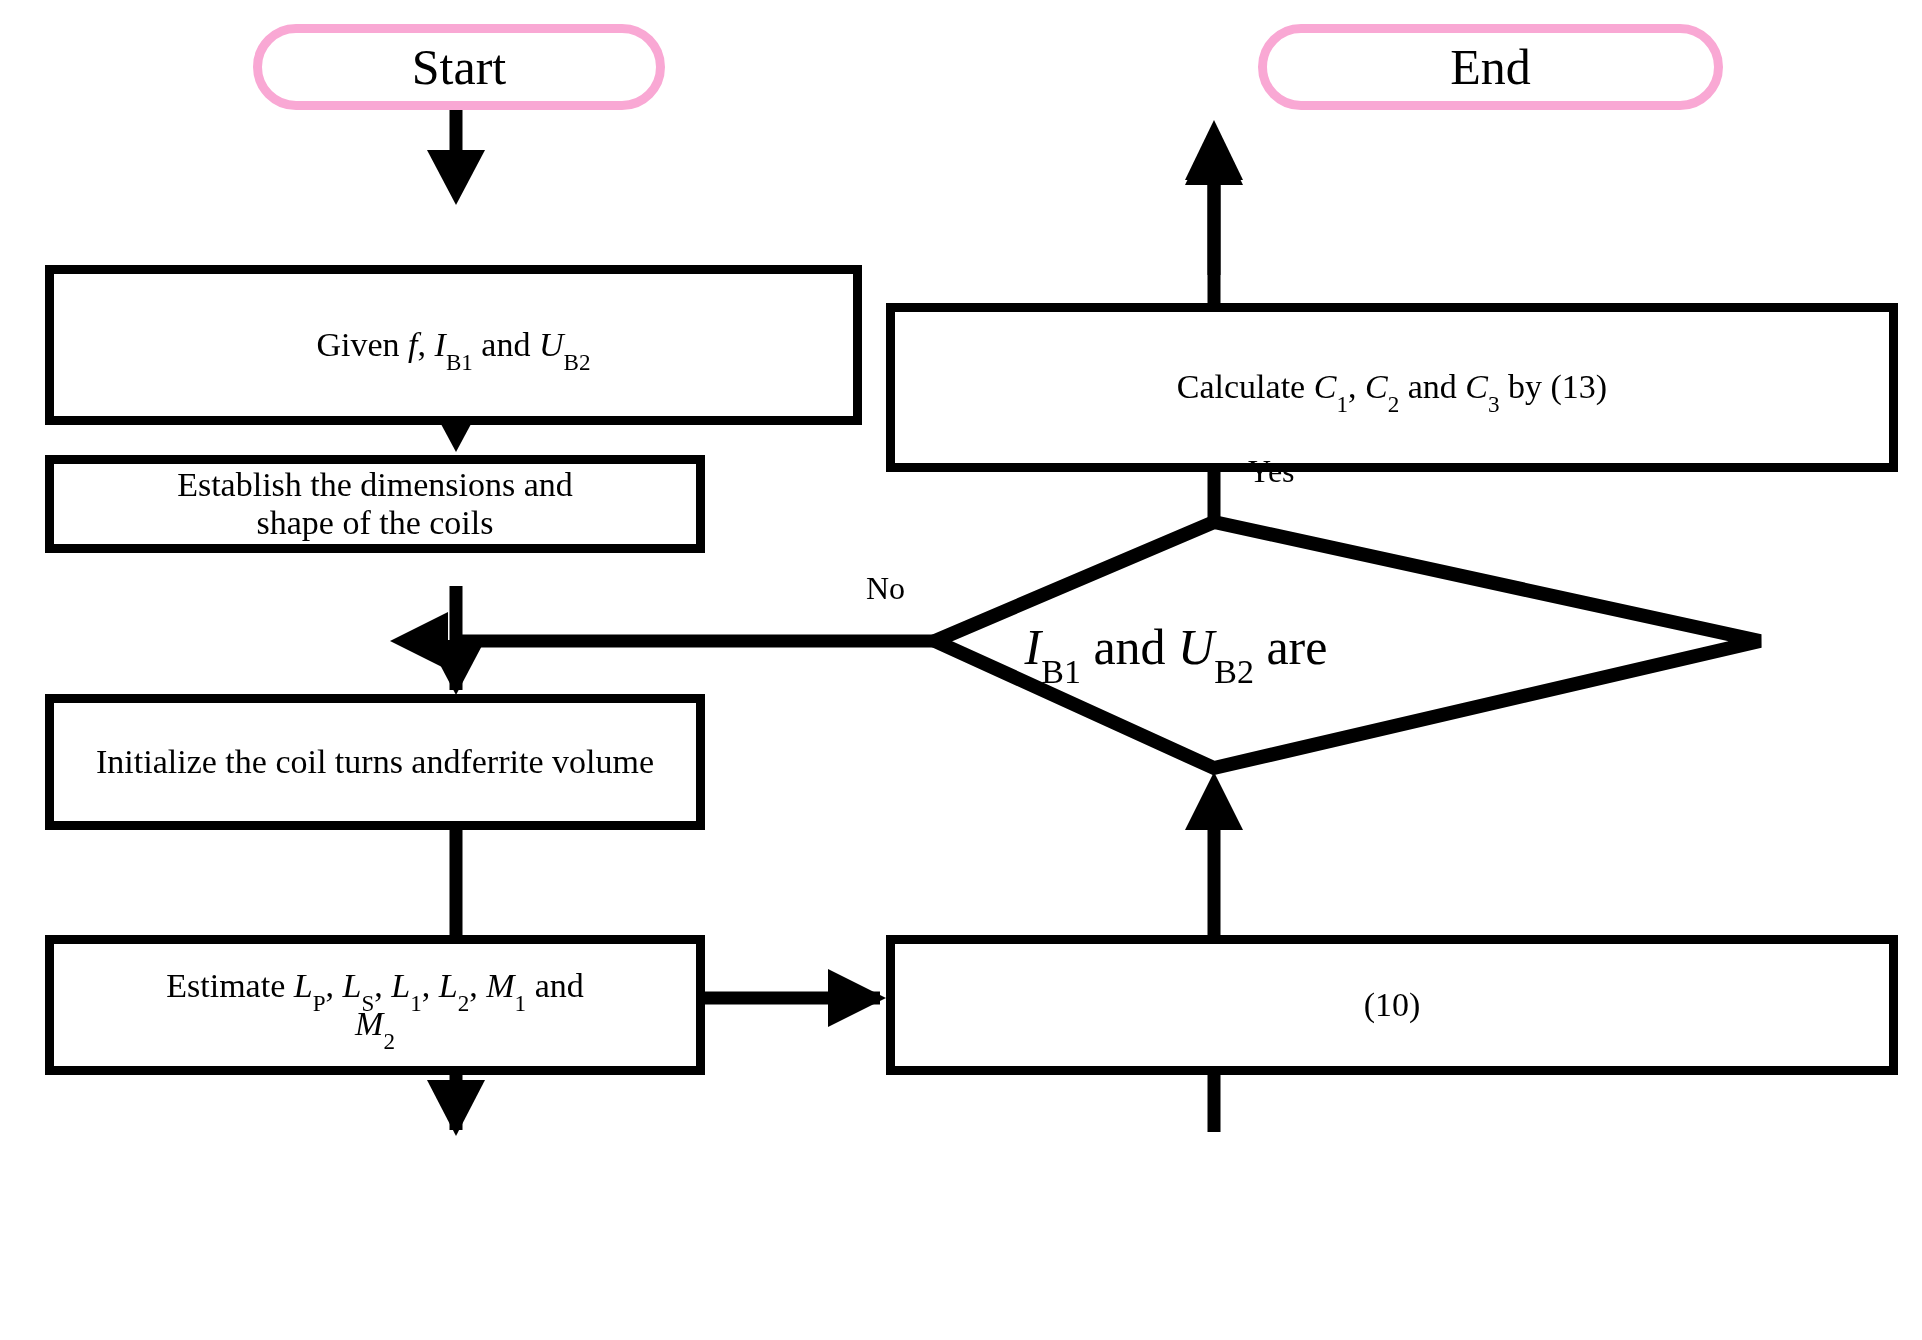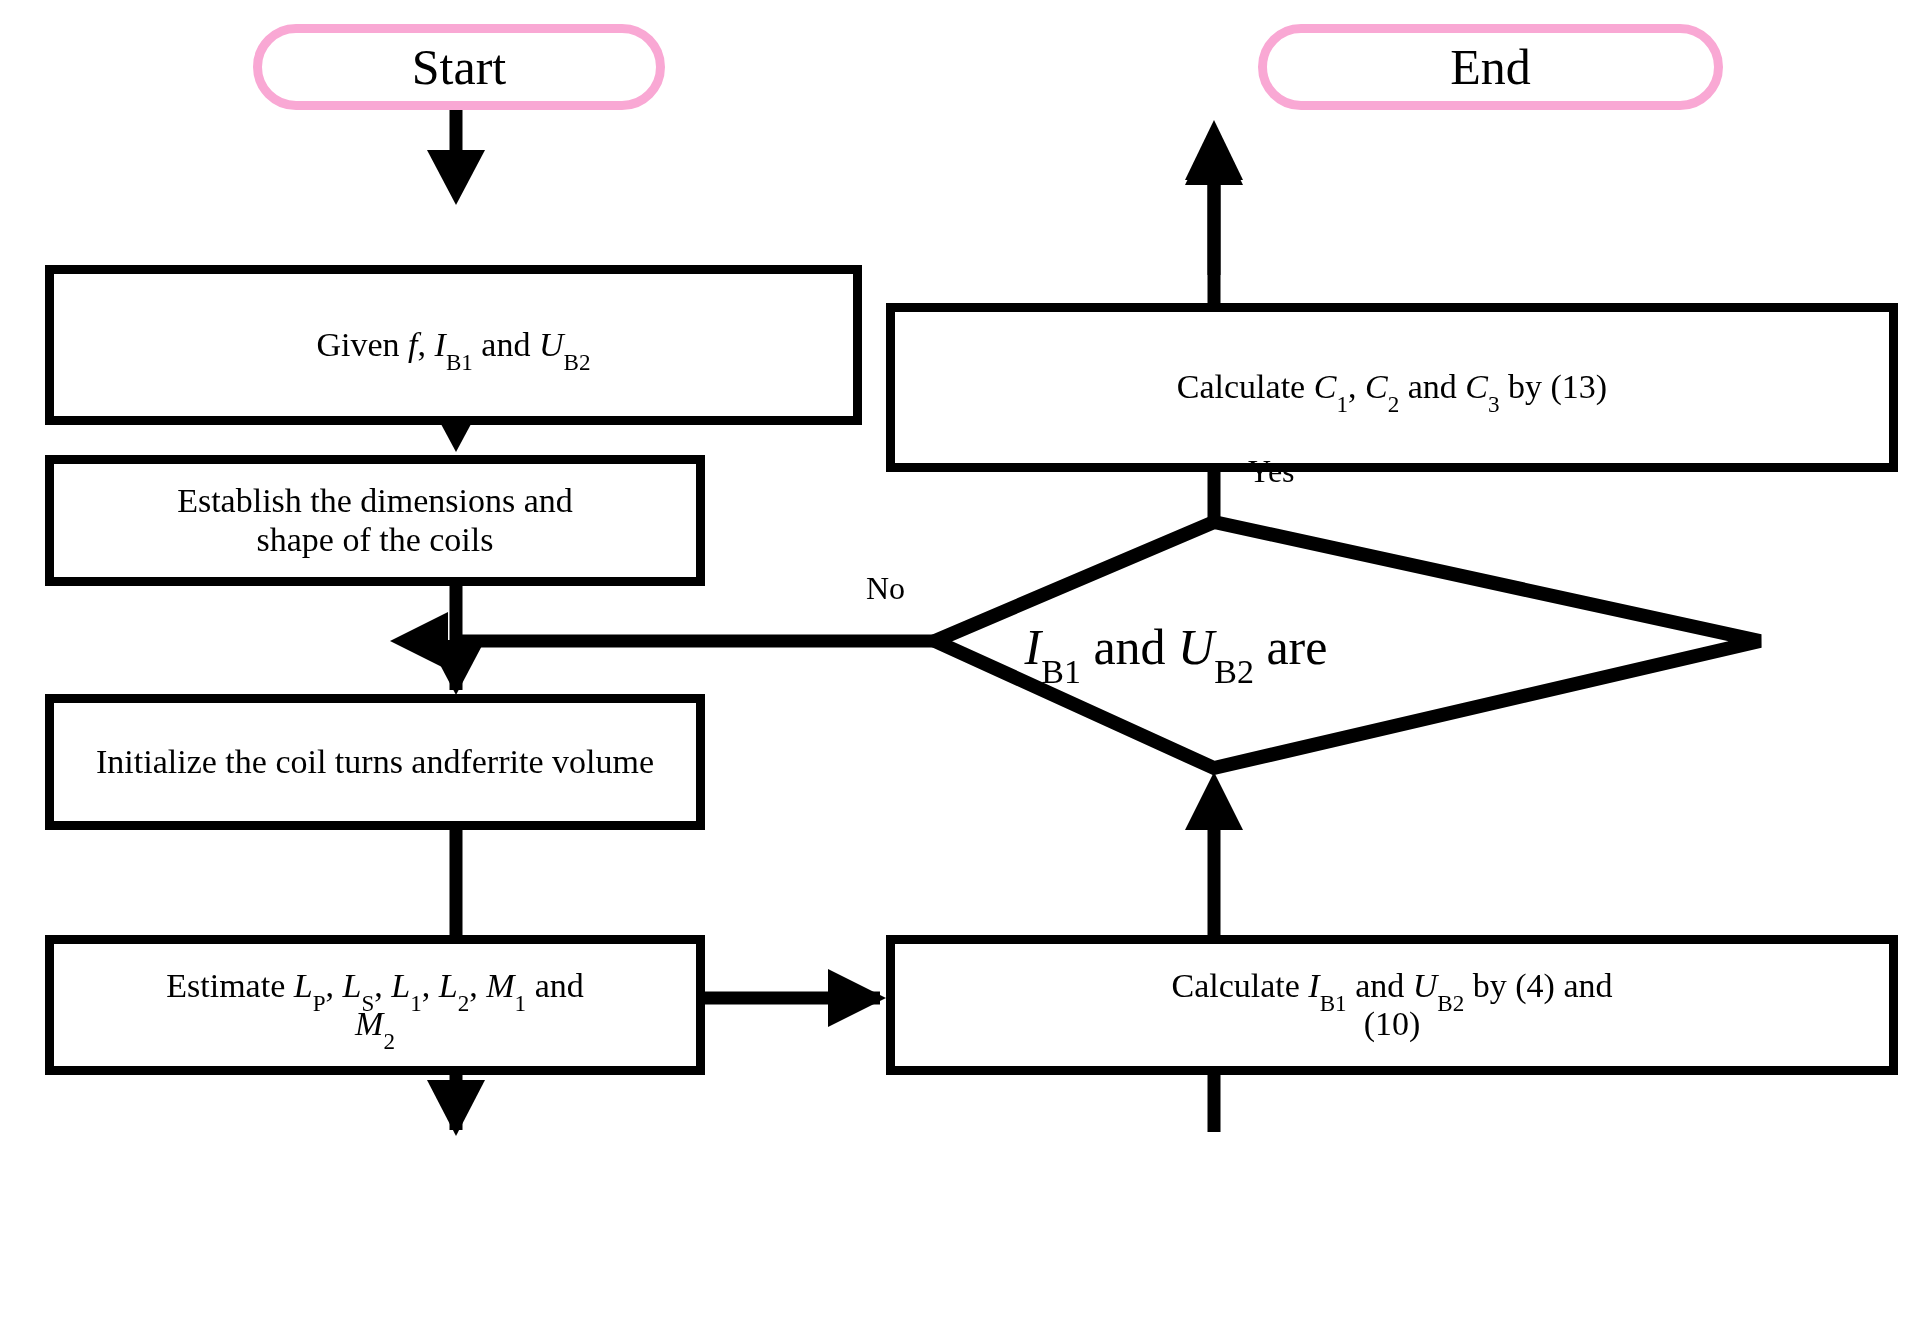--- a/index.html
+++ b/index.html
@@ -161,43 +161,40 @@
   <div class="node terminator" style="left:1258px;top:24px;width:465px;height:86px;">
     <span class="txt">End</span>
   </div>
 
   <div class="node process" style="left:45px;top:265px;width:817px;height:160px;">
     <span class="txt">
       <span>Given </span><var>f</var><span>, </span><var>I</var><sub>B1</sub><span> and </span><var>U</var><sub>B2</sub>
     </span>
   </div>
 
-  <div class="node process" style="left:45px;top:455px;width:660px;height:131px;flex-direction:column;">
+  <div class="node process" style="left:45px;top:455px;width:660px;height:98px;flex-direction:column;">
     <span class="txt">Establish the dimensions and</span>
     <span class="txt">shape of the coils</span>
   </div>
 
   <div class="node process" style="left:45px;top:694px;width:660px;height:136px;flex-direction:row;">
     <span class="txt">Initialize the coil turns and</span>
     <span class="txt">ferrite volume</span>
   </div>
 
   <div class="node process" style="left:45px;top:935px;width:660px;height:140px;flex-direction:column;">
     <span class="txt">
       <span>Estimate </span><var>L</var><sub>P</sub><span>, </span><var>L</var><sub>S</sub><span>, </span><var>L</var><sub>1</sub><span>, </span><var>L</var><sub>2</sub><span>, </span><var>M</var><sub>1</sub><span> and </span>
     </span>
     <span class="txt">
       <var>M</var><sub>2</sub>
     </span>
   </div>
 
   <div class="node process" style="left:886px;top:935px;width:1012px;height:140px;flex-direction:column;">
-    <span class="txt">
-      <span>Calculate </span><var>I</var><sub>B1</sub><span> and </span><var>U</var><sub>B2</sub><span> by (4) and</span>
-    </span>
     <span class="txt">(10)</span>
   </div>
 
   <div class="node process" style="left:886px;top:275px;width:1012px;height:169px;margin-top:28px;">
     <span class="txt">
       <span>Calculate </span><var>C</var><sub>1</sub><span>, </span><var>C</var><sub>2</sub><span> and </span><var>C</var><sub>3</sub><span> by (13)</span>
     </span>
   </div>
 
   <div class="diamond-text" style="left:996px;top:572px;width:360px;height:150px;flex-direction:column;">

